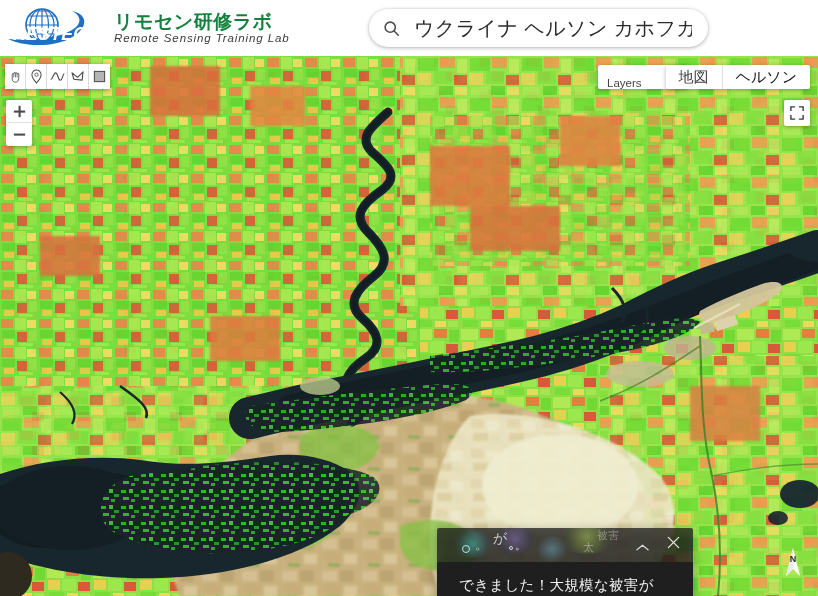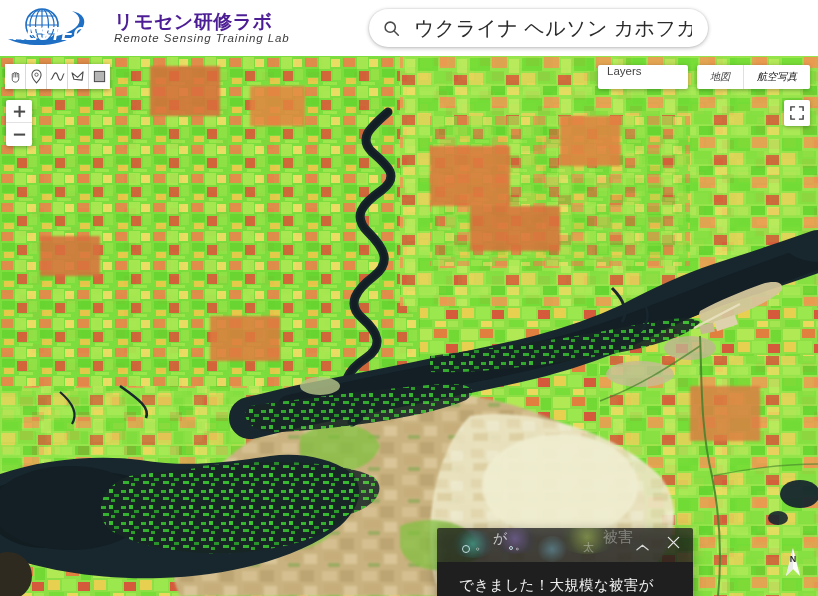--- a/index.html
+++ b/index.html
@@ -35,21 +35,21 @@
   }
   .brand-logo {
     width: 104px; height: 46px;
     position: relative;
     flex: 0 0 auto;
   }
   .brand-text { margin-left: 4px; line-height: 1.05; }
   .brand-jp {
     font-size: 19px;
     font-weight: 700;
-    color: #4c1d95;
+    color: #15803d;
     letter-spacing: 0.5px;
     white-space: nowrap;
   }
   .brand-en {
     font-size: 11.5px;
     color: #3b3b3b;
     letter-spacing: 0.9px;
     white-space: nowrap;
     margin-top: 1px;
     font-style: italic;
@@ -128,46 +128,45 @@
   .zoom-btn:first-child { border-bottom: 1px solid #e2e2e2; }
 
   
   .layers-box {
     position: absolute;
     top: 9px; right: 130px;
     width: 90px; height: 24px;
     background: #fff;
     border-radius: 2px;
     box-shadow: 0 1px 4px rgba(0,0,0,0.3);
-    display: flex; align-items: flex-start;
+    display: flex; align-items: flex-end;
     padding-left: 9px;
     font-size: 11.5px;
     color: #444;
     cursor: pointer;
     z-index: 20;
   }
   .maptype {
     position: absolute;
     top: 9px; right: 8px;
     height: 24px;
     background: #fff;
     border-radius: 2px;
     box-shadow: 0 1px 4px rgba(0,0,0,0.3);
     display: flex; align-items: stretch;
     z-index: 20;
   }
   .mt-btn {
     padding: 4px 13px;
     display: flex; align-items: center;
-    font-size: 10px;
+    font-size: 15px;
     color: #3c3c3c;
     cursor: pointer;
     border-right: 1px solid #e0e0e0;
     white-space: nowrap;
-    font-style: italic;
   }
   .mt-btn:last-child { border-right: none; }
   .mt-btn.active { color: #111; font-weight: 500; }
 
   .fullscreen-btn {
     position: absolute;
     top: 44px; right: 8px;
     width: 26px; height: 26px;
     background: #fff;
     border-radius: 2px;
@@ -217,21 +216,21 @@
     inset: 0;
     color: rgba(235,235,235,0.78);
     font-size: 13px;
     pointer-events: none;
   }
   .gh { position: absolute; }
   .gh1 { left: 38px; top: 8px; font-size: 13px; }
   .gh2 { left: 56px; top: 2px; font-size: 14px; }
   .gh3 { left: 78px; top: 10px; font-size: 11px; }
   .gh4 { left: 146px; top: 12px; font-size: 11px; opacity: 0.55; }
-  .gh5 { left: 166px; top: 0px;  font-size: 15px; opacity: 0.5; }
+  .gh5 { left: 160px; top: 0px;  font-size: 11px; opacity: 0.5; }
   .glow {
     position: absolute;
     border-radius: 50%;
     pointer-events: none;
   }
   .glow-a {
     left: 14px; top: 2px; width: 44px; height: 28px;
     background: radial-gradient(circle, rgba(80,200,190,0.55) 0%, rgba(40,120,140,0.15) 55%, rgba(0,0,0,0) 75%);
   }
   .glow-b {
@@ -539,21 +538,21 @@
         </svg>
       </div>
     </div>
 
     <div class="layers-box">
       <span>Layers</span>
     </div>
 
     <div class="maptype">
       <div class="mt-btn">地図</div>
-      <div class="mt-btn active">航空写真</div>
+      <div class="mt-btn active">ヘルソン</div>
     </div>
 
     <div class="fullscreen-btn">
       <svg width="14" height="14" viewBox="0 0 16 16">
         <path d="M1 5 V1 H5 M11 1 H15 V5 M15 11 V15 H11 M5 15 H1 V11" fill="none" stroke="#3c3c3c" stroke-width="1.6" stroke-linecap="square"></path>
       </svg>
     </div>
 
     <div class="compass">
       <svg width="26" height="34" viewBox="0 0 26 34">

